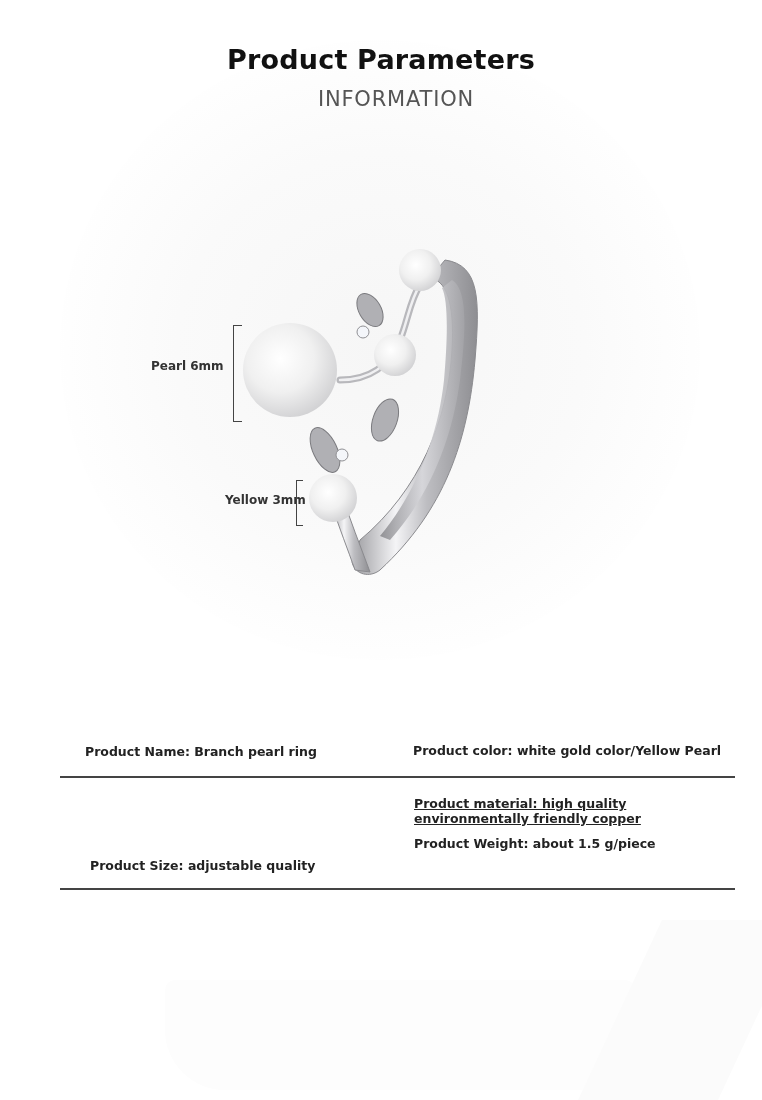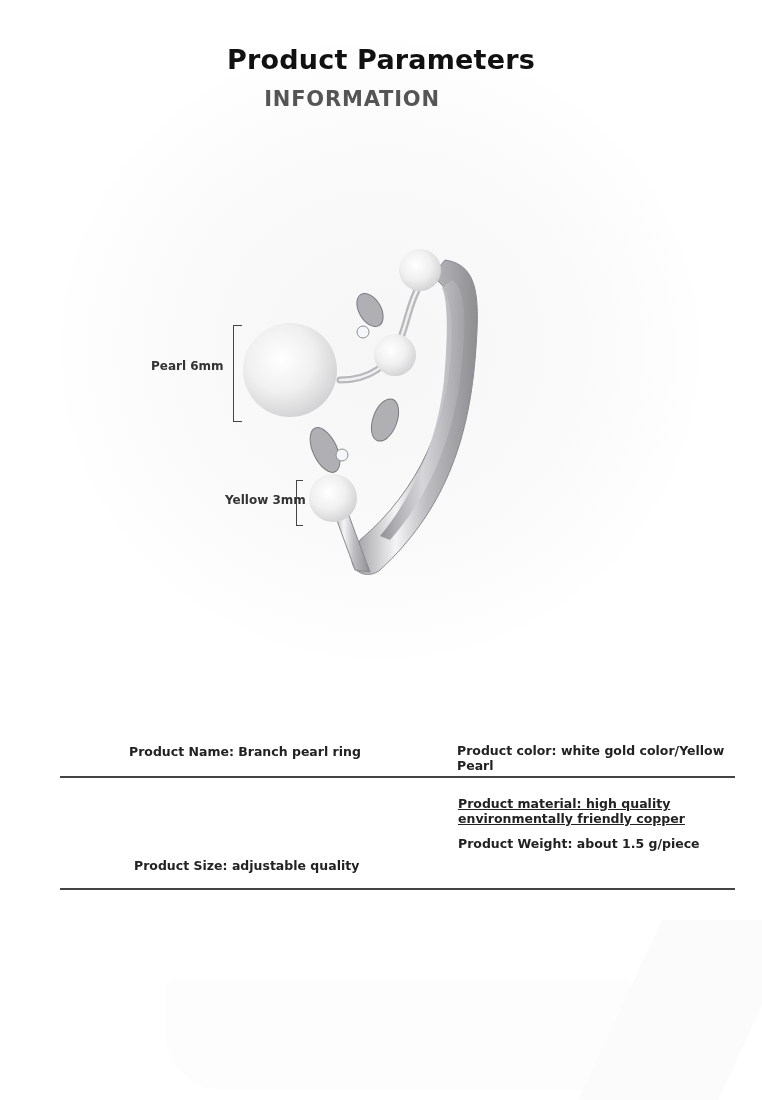--- a/index.html
+++ b/index.html
@@ -23,37 +23,37 @@
     background: #fbfbfb; transform: skewX(-25deg);
   }
   .title {
     position: absolute; left: 0; width: 698px; top: 44px; text-align: center;
     font-size: 27px; font-weight: bold; color: #111;
     letter-spacing: 0.2px;
     margin-left: 32px;
   }
   .subtitle {
     position: absolute; left: 0; width: 704px; top: 87px; text-align: center;
-    font-size: 21px; font-weight: bold; color: #555;
+    font-size: 21px; font-weight: normal; color: #555;
     letter-spacing: 0.8px;
+    padding-left: 44px;
   }
   .dim-label {
     position: absolute; font-size: 12px; font-weight: bold; color: #333;
     white-space: nowrap;
     text-align: right;
   }
   .bracket {
     position: absolute; border: 1.5px solid #444; border-right: none;
   }
   
   .ring-wrap { position: absolute; left: 230px; top: 240px; width: 280px; height: 340px; }
   .info-text {
     position: absolute; font-size: 12.5px; font-weight: bold; color: #222;
     line-height: 15px;
-    margin-left: 44px;
   }
   .rule { position: absolute; left: 60px; width: 675px; height: 1.5px; background: #444; }
 </style>
 </head>
 <body>
 
 <div class="bg-glow"></div>
 <div class="bg-ghost"></div>
 <div class="bg-ghost2"></div>
 

